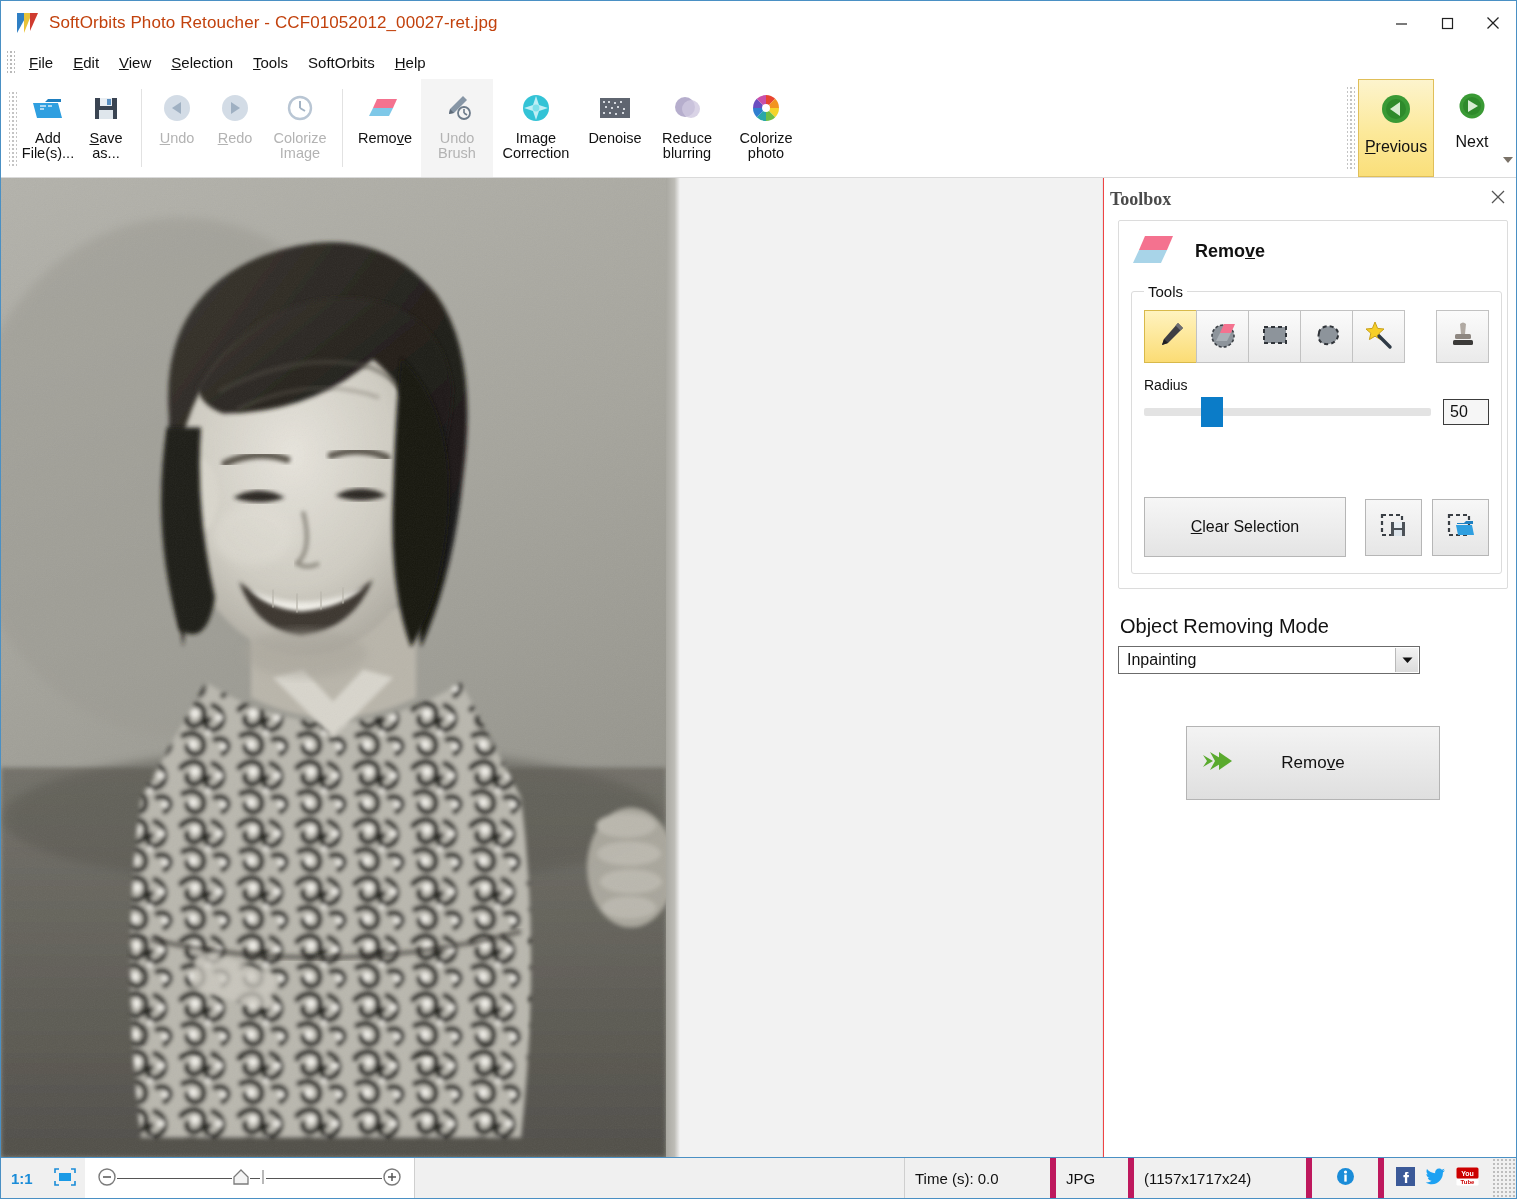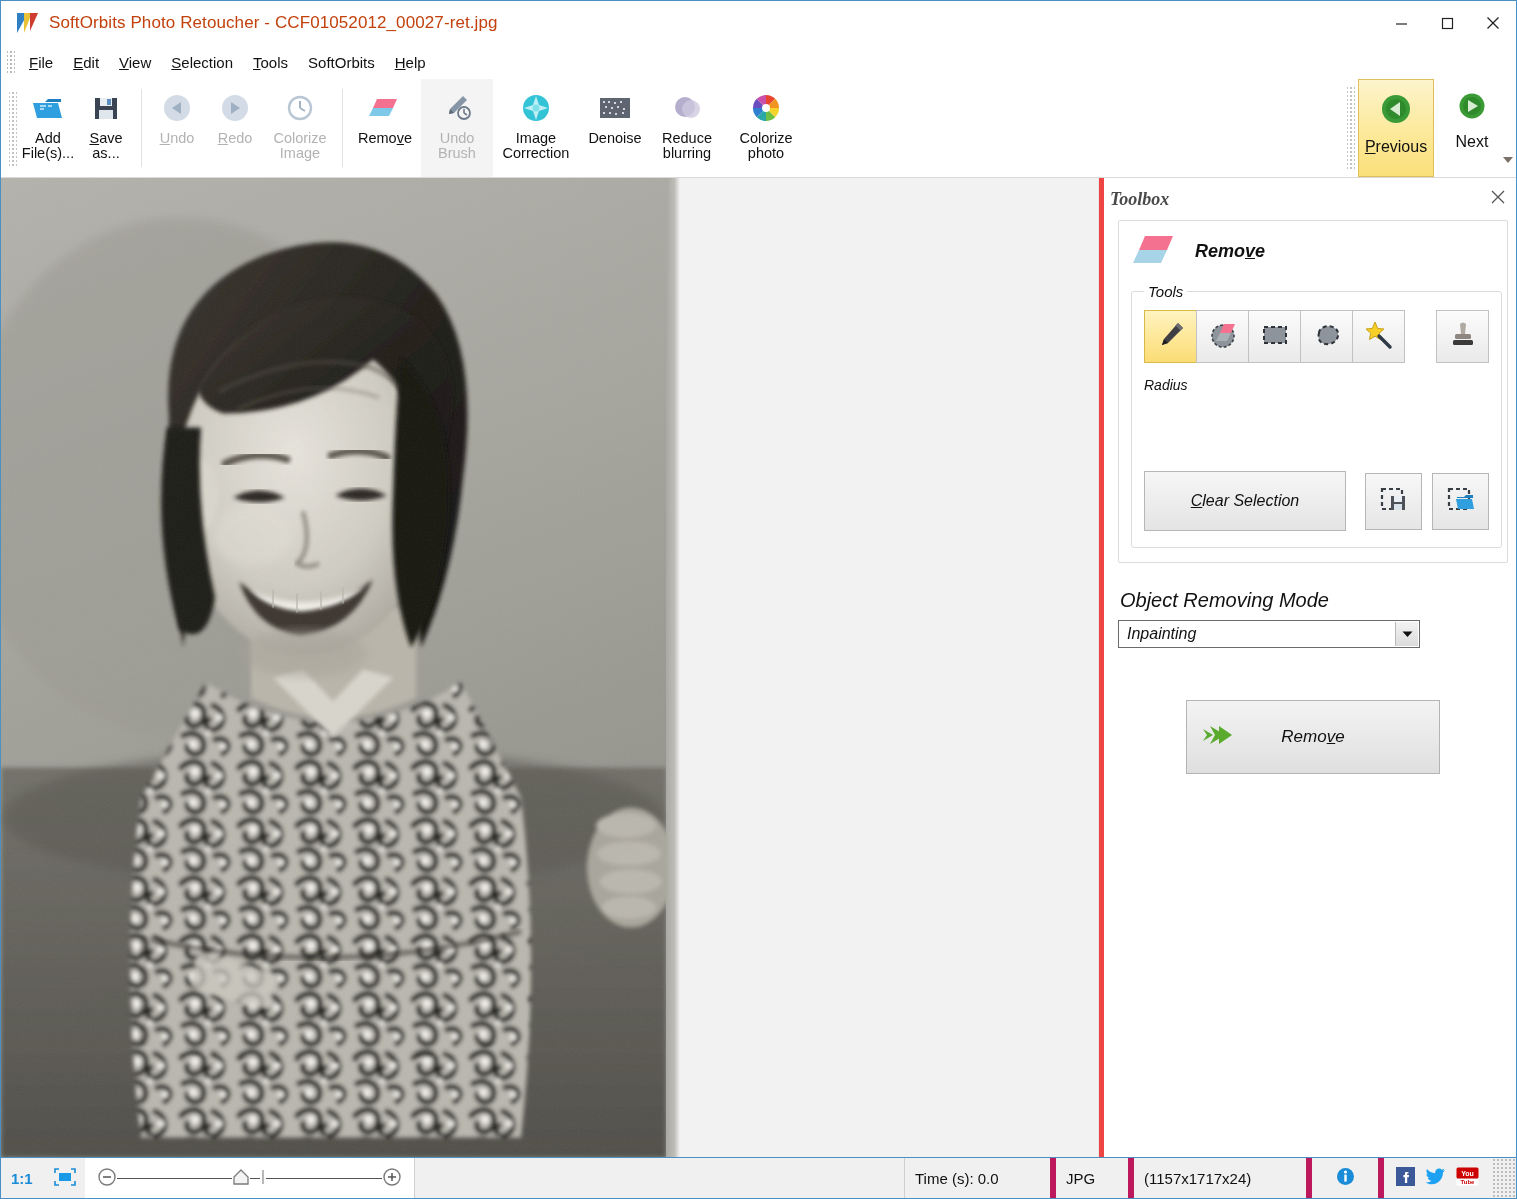--- a/index.html
+++ b/index.html
@@ -91,22 +91,21 @@
     position:absolute;left:0;top:0;width:665px;height:100%;
     background:#8c8c86;overflow:hidden;
   }
   .photo svg{display:block;width:100%;height:100%;}
   .edge-strip{position:absolute;left:665px;top:0;width:14px;height:100%;
     background:linear-gradient(to right,#a9a8a1,#bdbcb6 60%,#f2f2f2);}
 
   
   .toolbox{
     width:412px;min-width:412px;background:#ffffff;display:flex;flex-direction:column;
-    border-left:5px solid #ef4444;
-    font-style:italic;
+    border-left:1px solid #ef4444;
   }
   .tbx-head{height:42px;display:flex;align-items:center;padding:0 8px 0 6px;position:relative;}
   .tbx-head .t{font-size:18px;font-weight:bold;color:#4a4a4a;font-family:"Liberation Serif",serif;}
   .tbx-close{position:absolute;right:10px;top:11px;cursor:default;}
   .tbx-body{flex:1;padding:0 8px 0 14px;box-sizing:border-box;overflow:hidden;}
 
   .panel{border:1px solid #dcdcdc;border-radius:2px;background:#fff;padding:10px 12px 14px;}
   .panel-title{display:flex;align-items:center;gap:16px;margin-bottom:12px;}
   .panel-title .ttl{font-size:18px;font-weight:bold;color:#111;}
 
@@ -603,20 +602,26 @@
                   <svg width="32" height="32" viewBox="0 0 32 32">
                     <path d="M13 5 Q16 2 19 5 L18 15 L14 15 Z" fill="#b0a9a2"></path>
                     <rect x="8" y="15" width="16" height="5" rx="1.5" fill="#8e8781"></rect>
                     <rect x="6" y="21" width="20" height="5" rx="1.5" fill="#3b3a38"></rect>
                   </svg>
                 </span>
               </div>
             </div>
 
             <div class="radius-lbl">Radius</div>
+            <div class="sliderrow">
+              <div class="track">
+                <div class="knob" id="radius-knob" style="left: 20%;"></div>
+              </div>
+              <div class="numbox">50</div>
+            </div>
 
             <div class="spacer-block"></div>
 
             <div class="btnrow">
               <div class="clearbtn"><u>C</u>lear Selection</div>
               <div class="selgroup">
                 <div class="selbtn">
                   <span>
                     <svg width="30" height="28" viewBox="0 0 30 28">
                       <rect x="3" y="4" width="20" height="20" fill="none" stroke="#3a3f45" stroke-width="2.2" stroke-dasharray="4 3"></rect>

